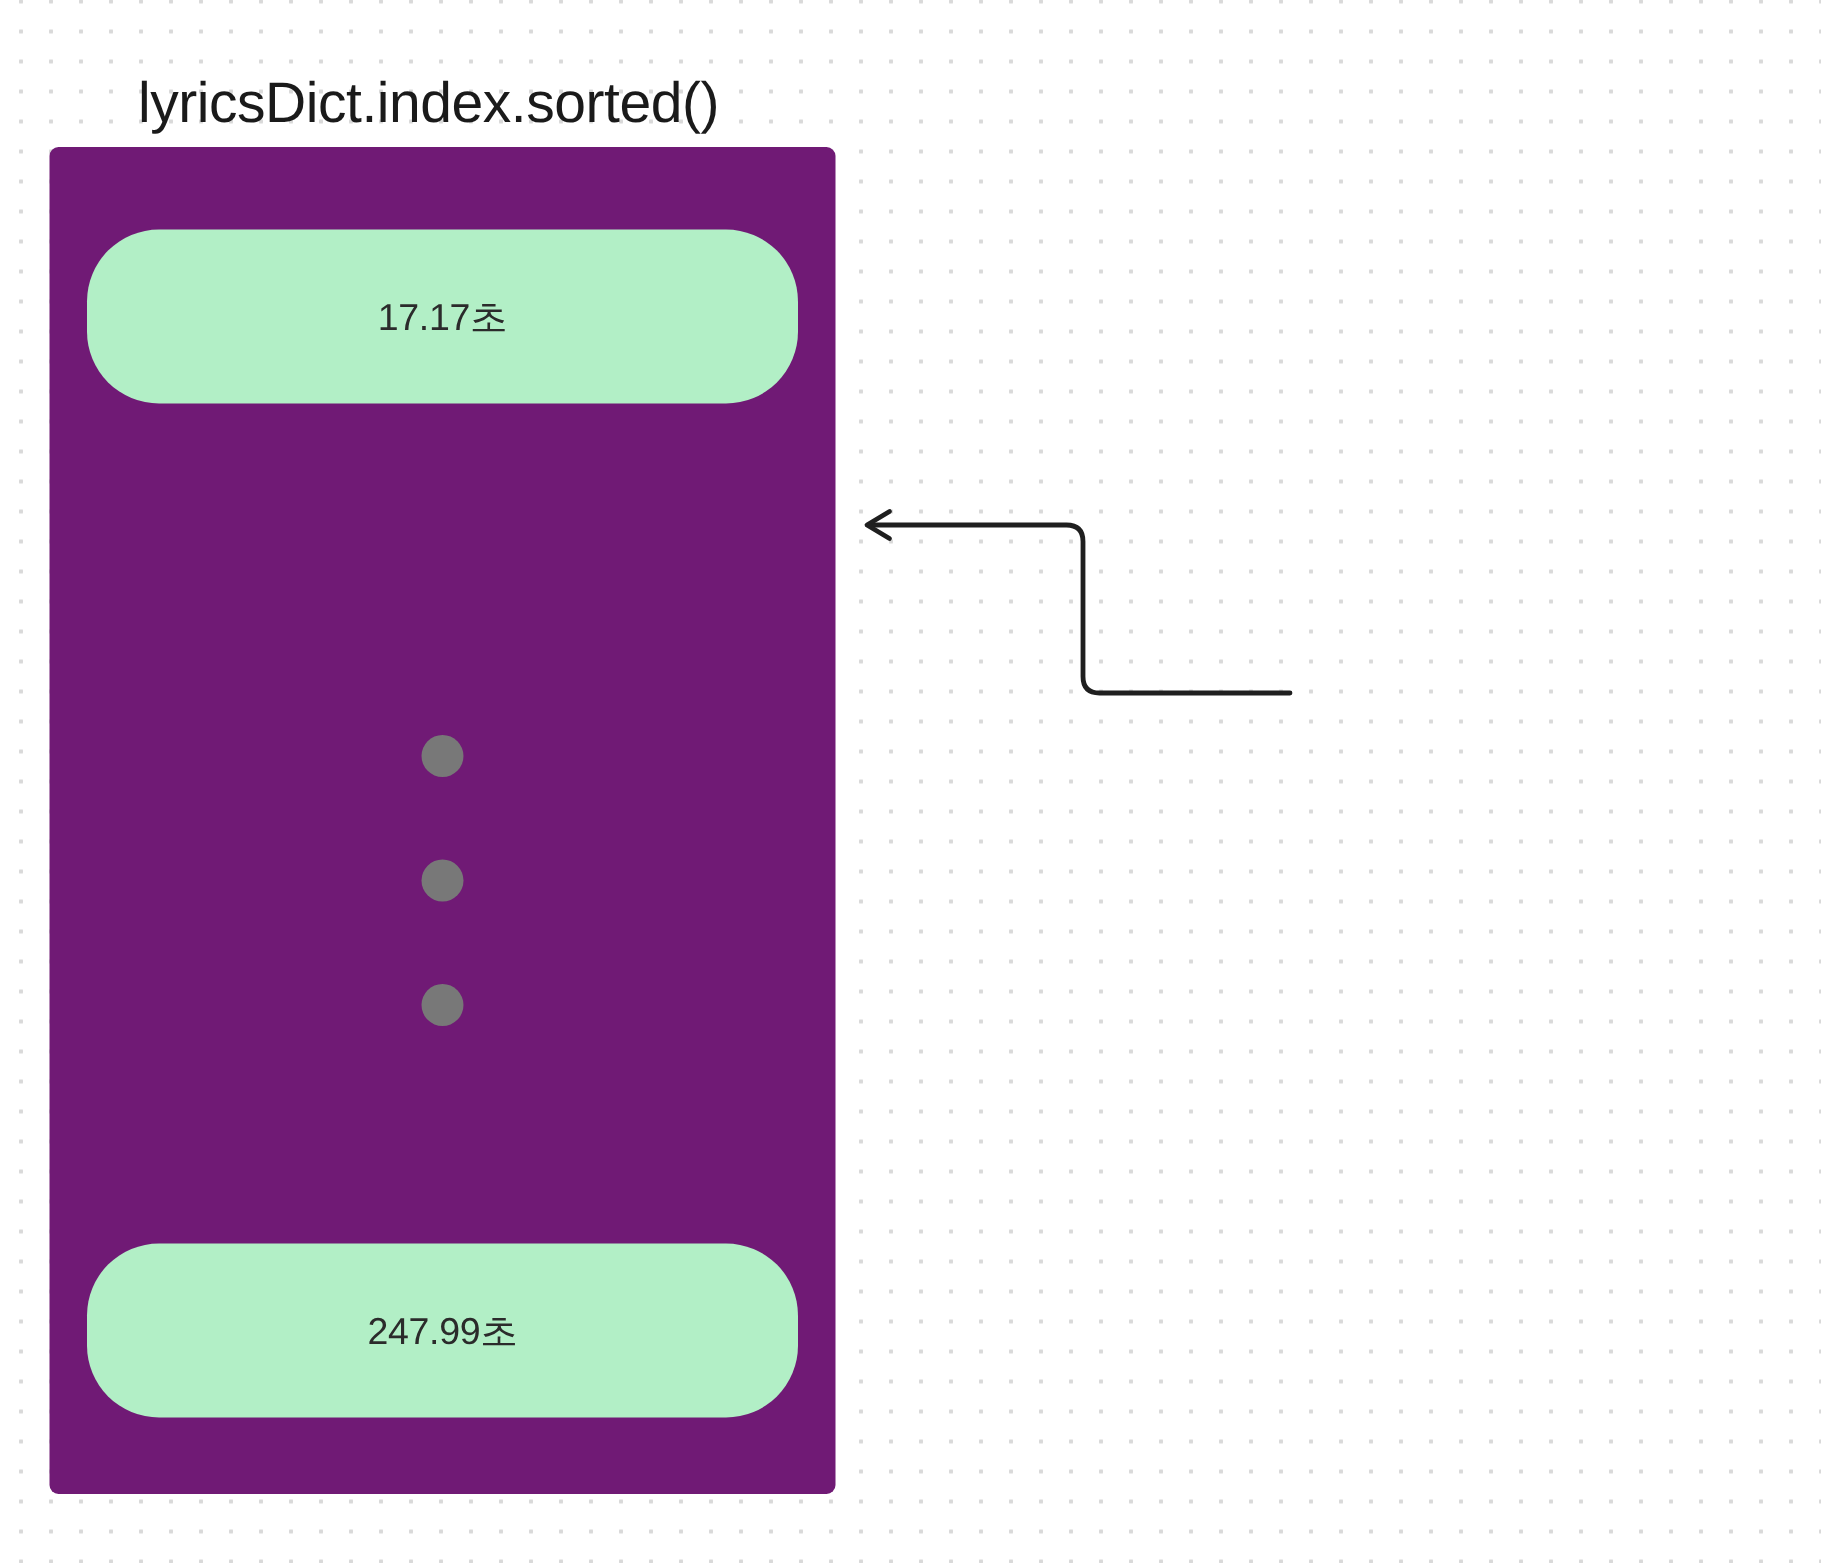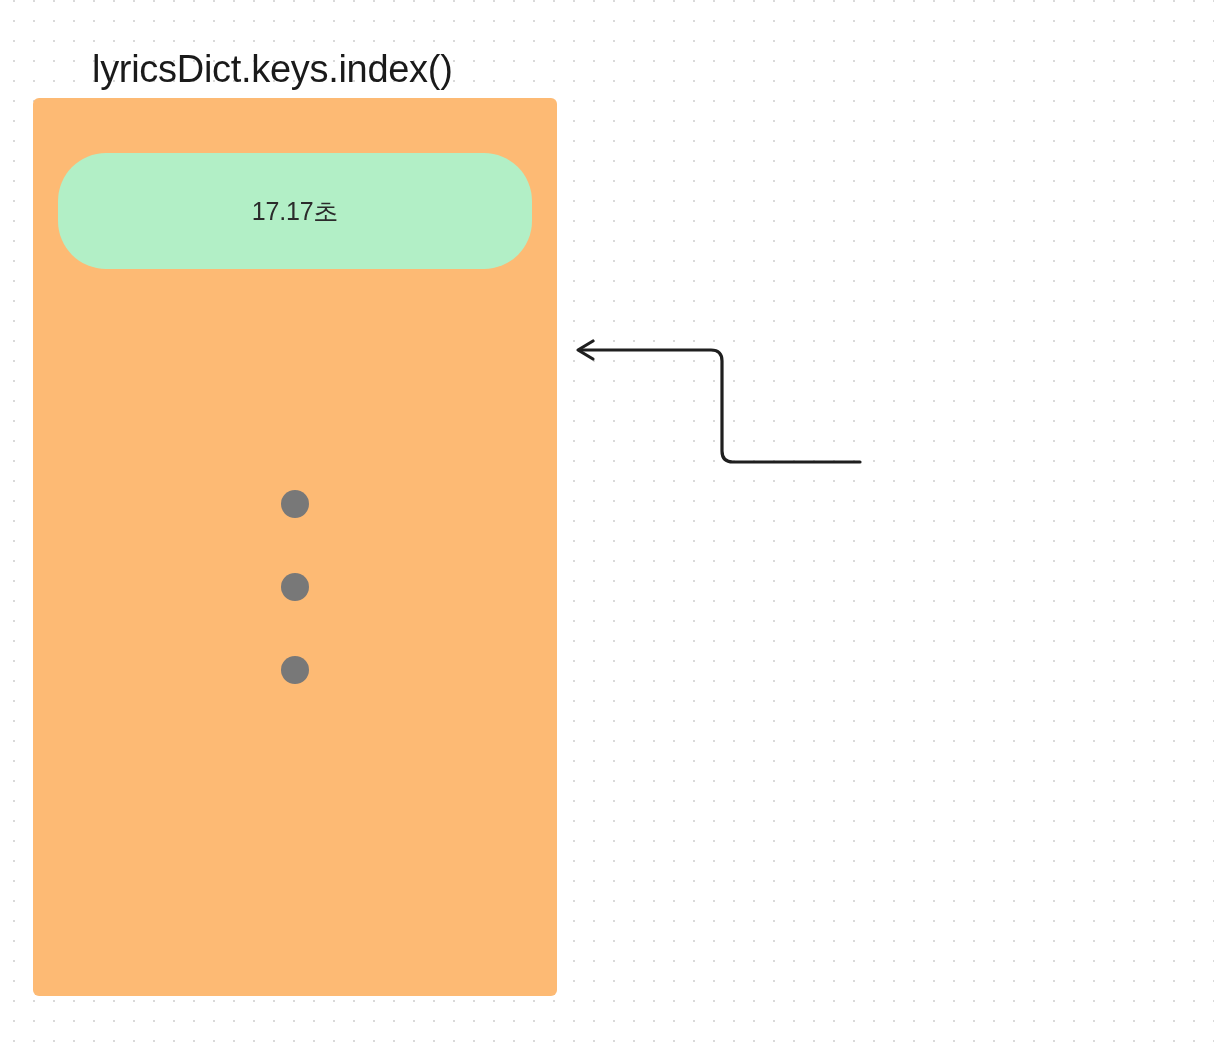--- a/index.html
+++ b/index.html
@@ -45,21 +45,21 @@
     white-space: nowrap;
   }
 
   
   #table-container {
     position: absolute;
     left: 33px;
     top: 98px;
     width: 524px;
     height: 898px;
-    background-color: #fdba74;
+    background-color: #701a75;
     border-radius: 6px;
   }
 
   .cell {
     position: absolute;
     left: 25px;
     width: 474px;
     height: 116px;
     background-color: #b2efc6;
     border-radius: 48px;
@@ -115,35 +115,38 @@
     white-space: nowrap;
   }
 </style>
 </head>
 <body>
 
 <div id="dot-grid"></div>
 
 <div id="canvas">
 
-  <div id="table-title">lyricsDict.keys.index()</div>
+  <div id="table-title">lyricsDict.index.sorted()</div>
 
   <div id="table-container">
 
     <div class="cell" id="cell-0">
       <span class="cell-label">17.17초</span>
     </div>
 
 
     <div id="ellipsis">
       <div class="ellipsis-dot" id="ellipsis-dot-0"></div>
       <div class="ellipsis-dot" id="ellipsis-dot-1"></div>
       <div class="ellipsis-dot" id="ellipsis-dot-2"></div>
     </div>
 
+    <div class="cell" id="cell-last">
+      <span class="cell-label">247.99초</span>
+    </div>
 
   </div>
 
   <svg id="annotation-connector" viewBox="0 0 310 160">
     <path d="M 295 132 L 168 132 Q 157 132 157 121 L 157 31 Q 157 20 146 20 L 16 20" fill="none" stroke="#1f1f1f" stroke-width="3.2" stroke-linecap="round" stroke-linejoin="round"></path>
     <path d="M 28 11 L 13 20 L 28 29" fill="none" stroke="#1f1f1f" stroke-width="3.2" stroke-linecap="round" stroke-linejoin="round"></path>
   </svg>
 
 
 </div>

